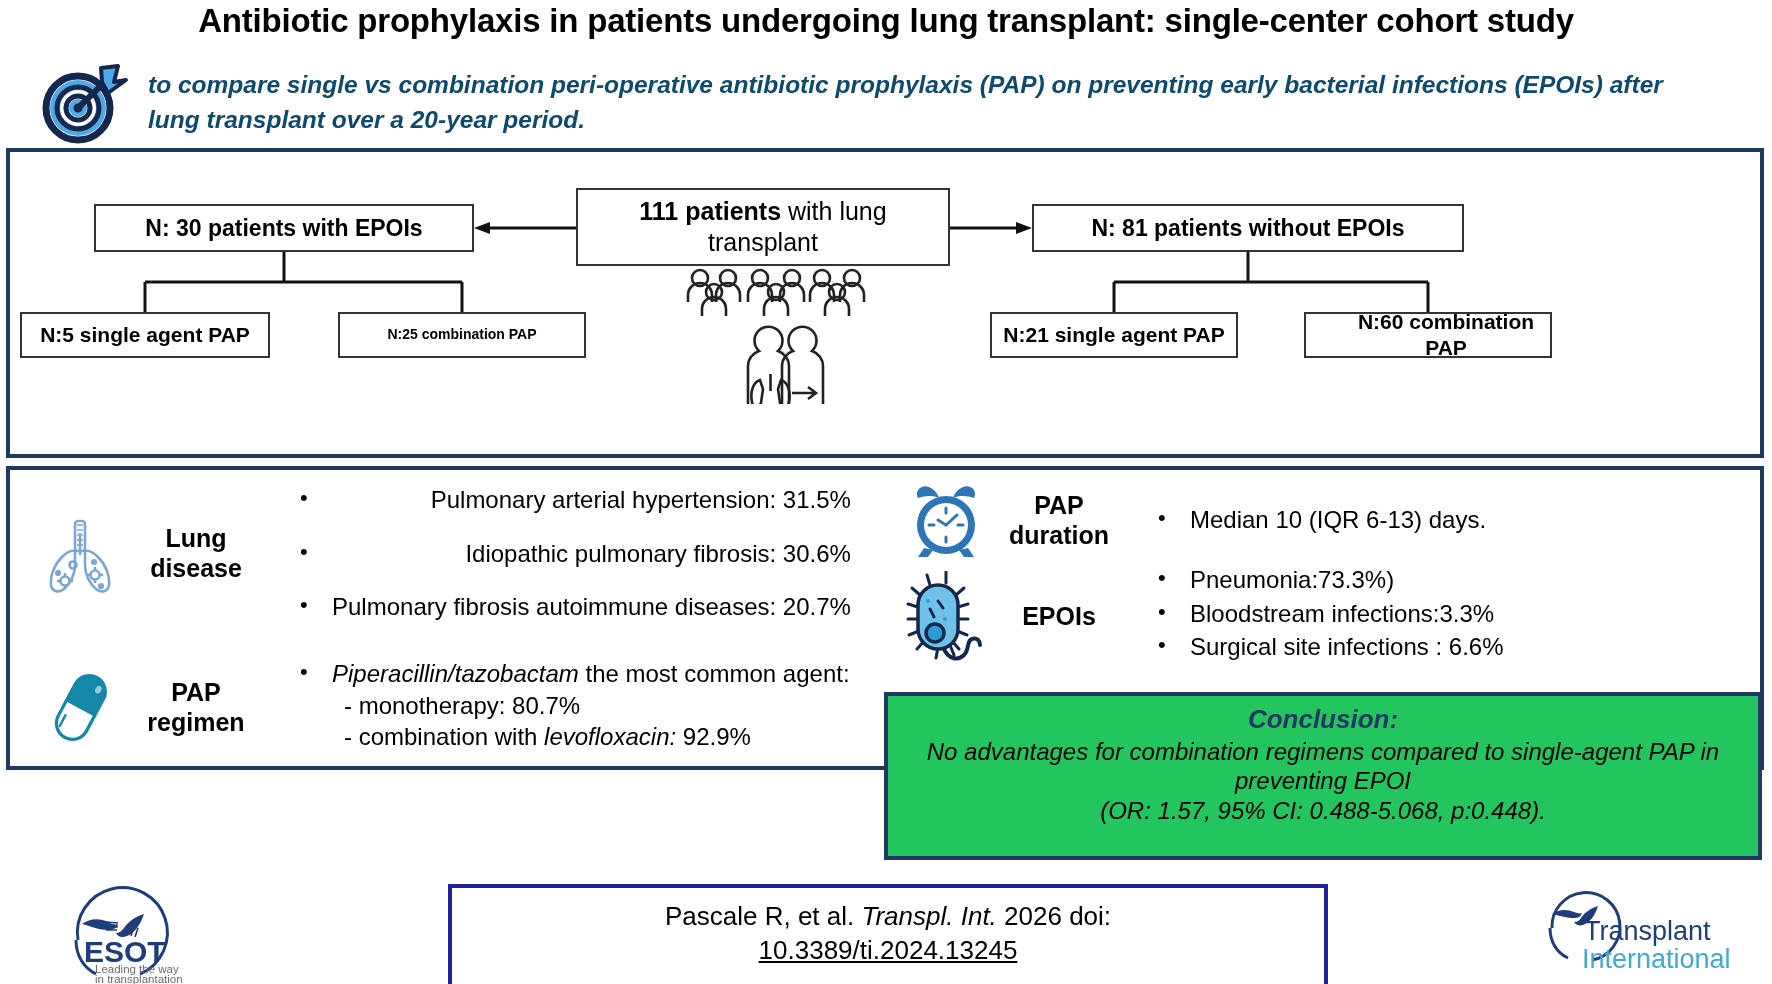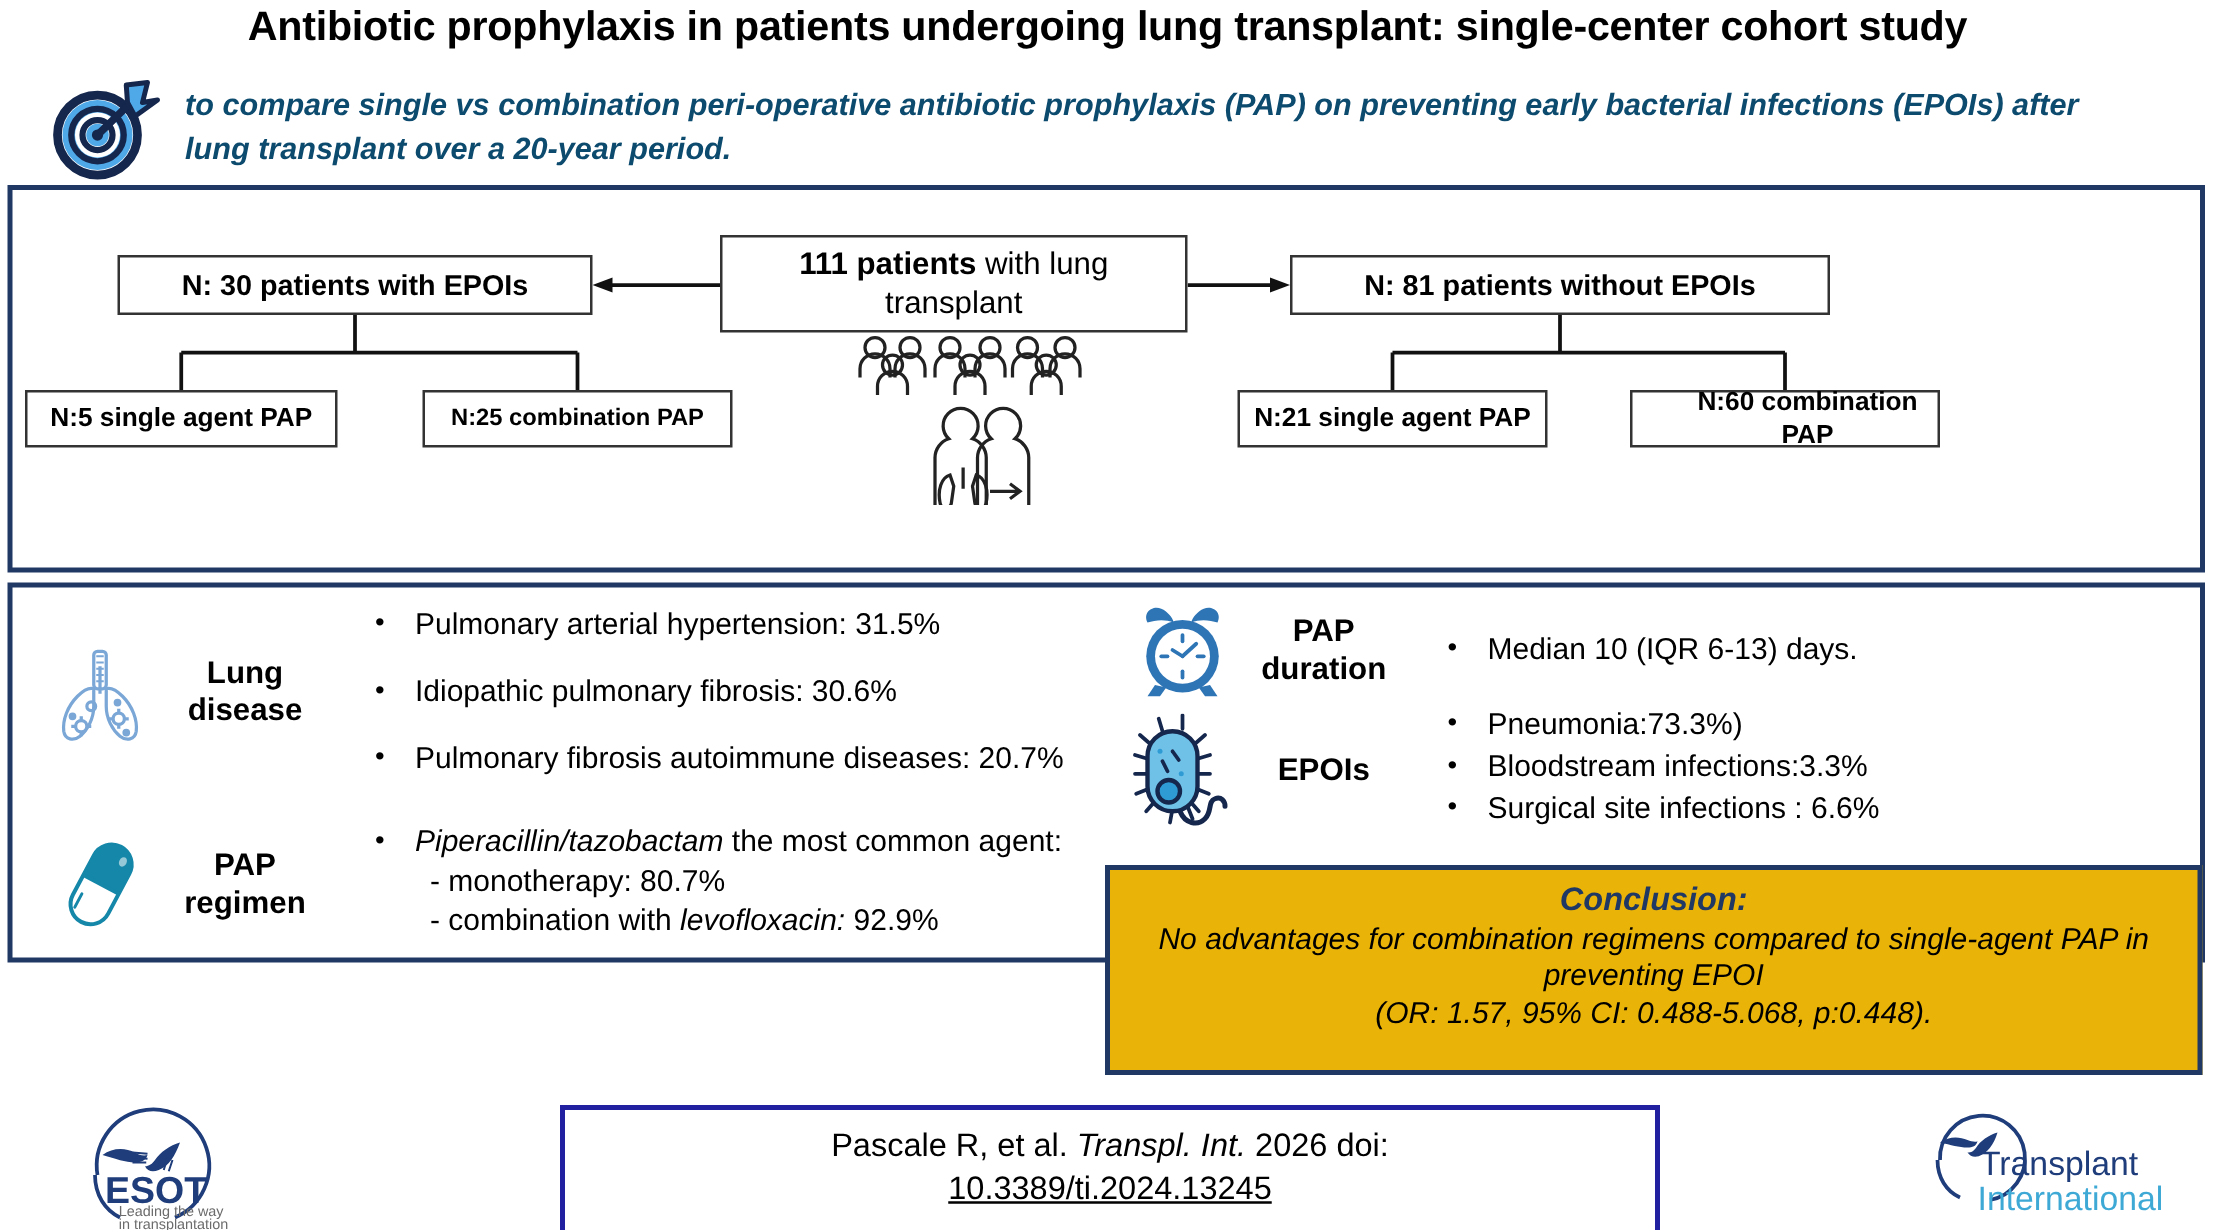--- a/index.html
+++ b/index.html
@@ -55,21 +55,21 @@
     text-align:center;
     font-weight:bold;
     color:#000;
     line-height:1.25;
   }
   #fb-center{left:566px;top:36px;width:374px;height:78px;font-size:25px;padding:0 10px;}
   #fb-center .thin{font-weight:normal;}
   #fb-left   {left:84px;top:52px;width:380px;height:48px;font-size:23px;}
   #fb-right  {left:1022px;top:52px;width:432px;height:48px;font-size:23px;}
   #fb-l1     {left:10px;top:160px;width:250px;height:46px;font-size:21px;}
-  #fb-l2     {left:328px;top:160px;width:248px;height:46px;font-size:19px;}
+  #fb-l2     {left:328px;top:160px;width:248px;height:46px;font-size:14px;}
   #fb-r1     {left:980px;top:160px;width:248px;height:46px;font-size:21px;}
   #fb-r2     {left:1294px;top:160px;width:248px;height:46px;font-size:21px;padding-left:36px;}
 
   .flowsvg{position:absolute;left:0;top:0;width:1750px;height:302px;pointer-events:none;}
   .people{position:absolute;left:672px;top:112px;width:200px;height:140px;}
 
   
   .res-row{position:absolute;display:flex;align-items:center;}
   .res-icon{flex:0 0 auto;display:flex;align-items:center;justify-content:center;}
   .res-label{
@@ -84,21 +84,21 @@
     content:"\2022";position:absolute;left:8px;top:-1px;font-size:22px;
   }
   .res-list li.nobul{padding-left:52px;}
   .res-list li.nobul:before{content:"";}
   .it{font-style:italic;}
 
   #row-lung{left:24px;top:16px;width:900px;}
   #row-lung .res-icon{width:92px;}
   #row-lung .res-label{width:120px;margin-left:10px;}
   #row-lung .res-list{margin-left:36px;}
-  #row-lung .res-list li{margin-bottom:26px;}
+  #row-lung .res-list li{margin-bottom:26px;text-align:right;}
   #row-lung .res-list li:last-child{margin-bottom:0;}
 
   #row-pap{left:24px;top:190px;width:900px;}
   #row-pap .res-icon{width:92px;}
   #row-pap .res-label{width:120px;margin-left:10px;}
   #row-pap .res-list{margin-left:36px;}
   #row-pap .res-list li{margin-bottom:4px;}
 
   #row-dur{left:890px;top:8px;width:860px;}
   #row-dur .res-icon{width:92px;}
@@ -107,21 +107,21 @@
 
   #row-epoi{left:890px;top:96px;width:860px;}
   #row-epoi .res-icon{width:92px;}
   #row-epoi .res-label{width:122px;margin-left:6px;}
   #row-epoi .res-list{margin-left:30px;}
   #row-epoi .res-list li{margin-bottom:6px;}
 
   
   #conclusion{
     position:absolute;left:884px;top:692px;width:878px;height:168px;
-    border:4px solid #1F3864;background:#eab308;box-sizing:border-box;
+    border:4px solid #1F3864;background:#22c55e;box-sizing:border-box;
     text-align:center;
     padding-top:8px;
     z-index:5;
   }
   #conclusion .c-head{
     font-size:26px;font-weight:bold;font-style:italic;color:#1F3864;
     margin-bottom:2px;
   }
   #conclusion .c-body{font-size:24px;line-height:1.22;color:#000;padding:0 16px;font-style:italic;}
   #conclusion .c-stat{font-size:24px;font-style:italic;line-height:1.22;color:#000;}

